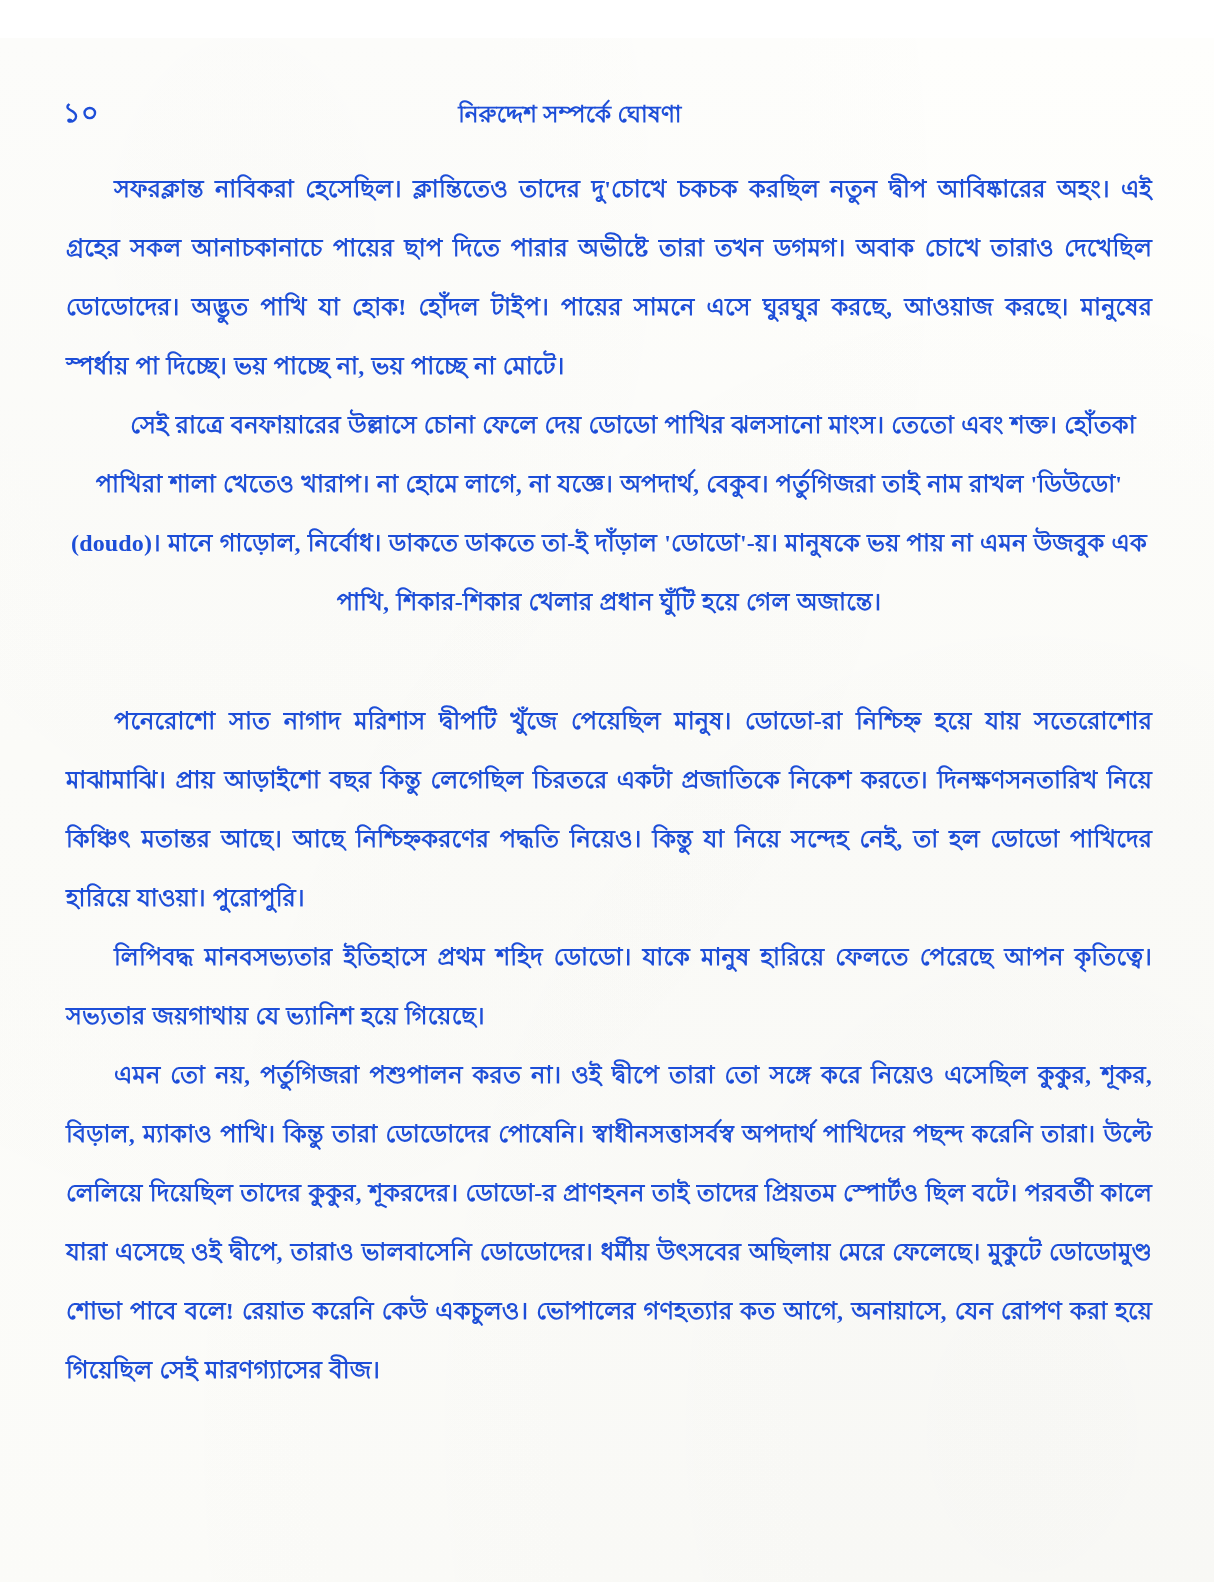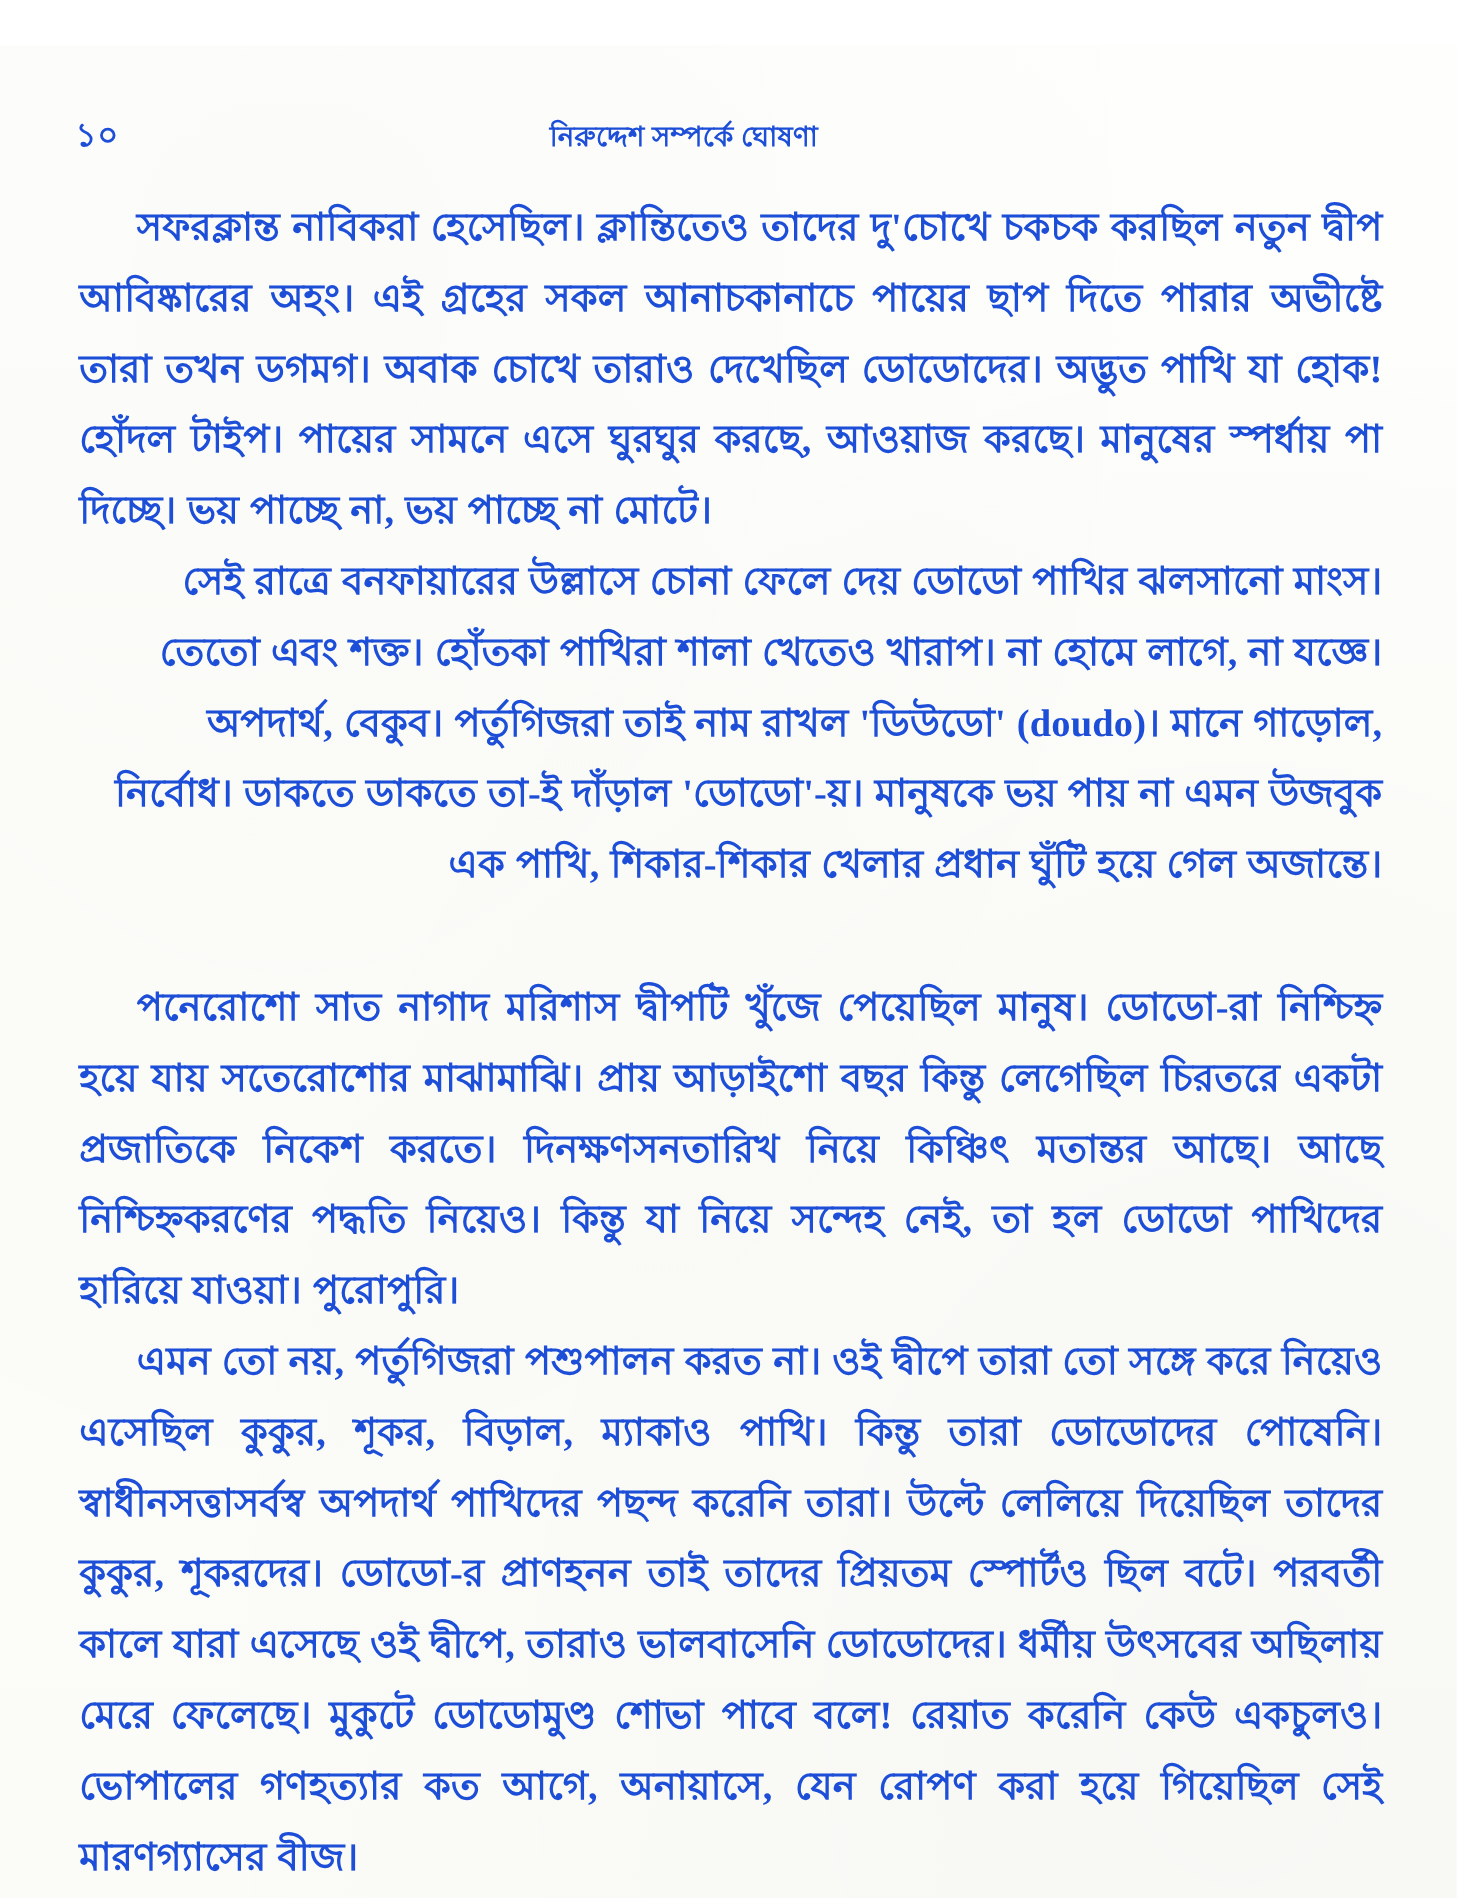--- a/index.html
+++ b/index.html
@@ -59,31 +59,31 @@
 
   .body-text {
     position: absolute;
     top: 122px;
     left: 66px;
     width: 1086px;
   }
 
   .para {
     margin: 0 0 0 0;
-    font-size: 32px;
+    font-size: 24px;
     line-height: 59px;
     text-align: justify;
     text-justify: inter-word;
     text-indent: 48px;
     font-weight: 600;
     letter-spacing: 0.15px;
     word-spacing: 1px;
   }
   .para.last-of-block {
-    text-align: right;
+    text-align: center;
   }
   .block-gap {
     height: 60px;
   }
 </style>
 </head>
 <body>
 
 <div class="page" style="background: rgb(253, 253, 251); color: #1d4ed8; margin-top: 38px;">
 
@@ -96,19 +96,20 @@
 
     <div>
       <p class="para">সফরক্লান্ত নাবিকরা হেসেছিল। ক্লান্তিতেও তাদের দু'চোখে চকচক করছিল নতুন দ্বীপ আবিষ্কারের অহং। এই গ্রহের সকল আনাচকানাচে পায়ের ছাপ দিতে পারার অভীষ্টে তারা তখন ডগমগ। অবাক চোখে তারাও দেখেছিল ডোডোদের। অদ্ভুত পাখি যা হোক! হোঁদল টাইপ। পায়ের সামনে এসে ঘুরঘুর করছে, আওয়াজ করছে। মানুষের স্পর্ধায় পা দিচ্ছে। ভয় পাচ্ছে না, ভয় পাচ্ছে না মোটে।</p>
       <p class="para last-of-block">সেই রাত্রে বনফায়ারের উল্লাসে চোনা ফেলে দেয় ডোডো পাখির ঝলসানো মাংস। তেতো এবং শক্ত। হোঁতকা পাখিরা শালা খেতেও খারাপ। না হোমে লাগে, না যজ্ঞে। অপদার্থ, বেকুব। পর্তুগিজরা তাই নাম রাখল 'ডিউডো' (doudo)। মানে গাড়োল, নির্বোধ। ডাকতে ডাকতে তা-ই দাঁড়াল 'ডোডো'-য়। মানুষকে ভয় পায় না এমন উজবুক এক পাখি, শিকার-শিকার খেলার প্রধান ঘুঁটি হয়ে গেল অজান্তে।</p>
     </div>
 
     <div class="block-gap"></div>
 
     <div>
       <p class="para">পনেরোশো সাত নাগাদ মরিশাস দ্বীপটি খুঁজে পেয়েছিল মানুষ। ডোডো-রা নিশ্চিহ্ন হয়ে যায় সতেরোশোর মাঝামাঝি। প্রায় আড়াইশো বছর কিন্তু লেগেছিল চিরতরে একটা প্রজাতিকে নিকেশ করতে। দিনক্ষণসনতারিখ নিয়ে কিঞ্চিৎ মতান্তর আছে। আছে নিশ্চিহ্নকরণের পদ্ধতি নিয়েও। কিন্তু যা নিয়ে সন্দেহ নেই, তা হল ডোডো পাখিদের হারিয়ে যাওয়া। পুরোপুরি।</p>
+      <p class="para">লিপিবদ্ধ মানবসভ্যতার ইতিহাসে প্রথম শহিদ ডোডো। যাকে মানুষ হারিয়ে ফেলতে পেরেছে আপন কৃতিত্বে। সভ্যতার জয়গাথায় যে ভ্যানিশ হয়ে গিয়েছে।</p>
       <p class="para">এমন তো নয়, পর্তুগিজরা পশুপালন করত না। ওই দ্বীপে তারা তো সঙ্গে করে নিয়েও এসেছিল কুকুর, শূকর, বিড়াল, ম্যাকাও পাখি। কিন্তু তারা ডোডোদের পোষেনি। স্বাধীনসত্তাসর্বস্ব অপদার্থ পাখিদের পছন্দ করেনি তারা। উল্টে লেলিয়ে দিয়েছিল তাদের কুকুর, শূকরদের। ডোডো-র প্রাণহনন তাই তাদের প্রিয়তম স্পোর্টও ছিল বটে। পরবর্তী কালে যারা এসেছে ওই দ্বীপে, তারাও ভালবাসেনি ডোডোদের। ধর্মীয় উৎসবের অছিলায় মেরে ফেলেছে। মুকুটে ডোডোমুণ্ড শোভা পাবে বলে! রেয়াত করেনি কেউ একচুলও। ভোপালের গণহত্যার কত আগে, অনায়াসে, যেন রোপণ করা হয়ে গিয়েছিল সেই মারণগ্যাসের বীজ।</p>
 
     </div>
 
   </div>
 
 </div>
 
 </body></html>

